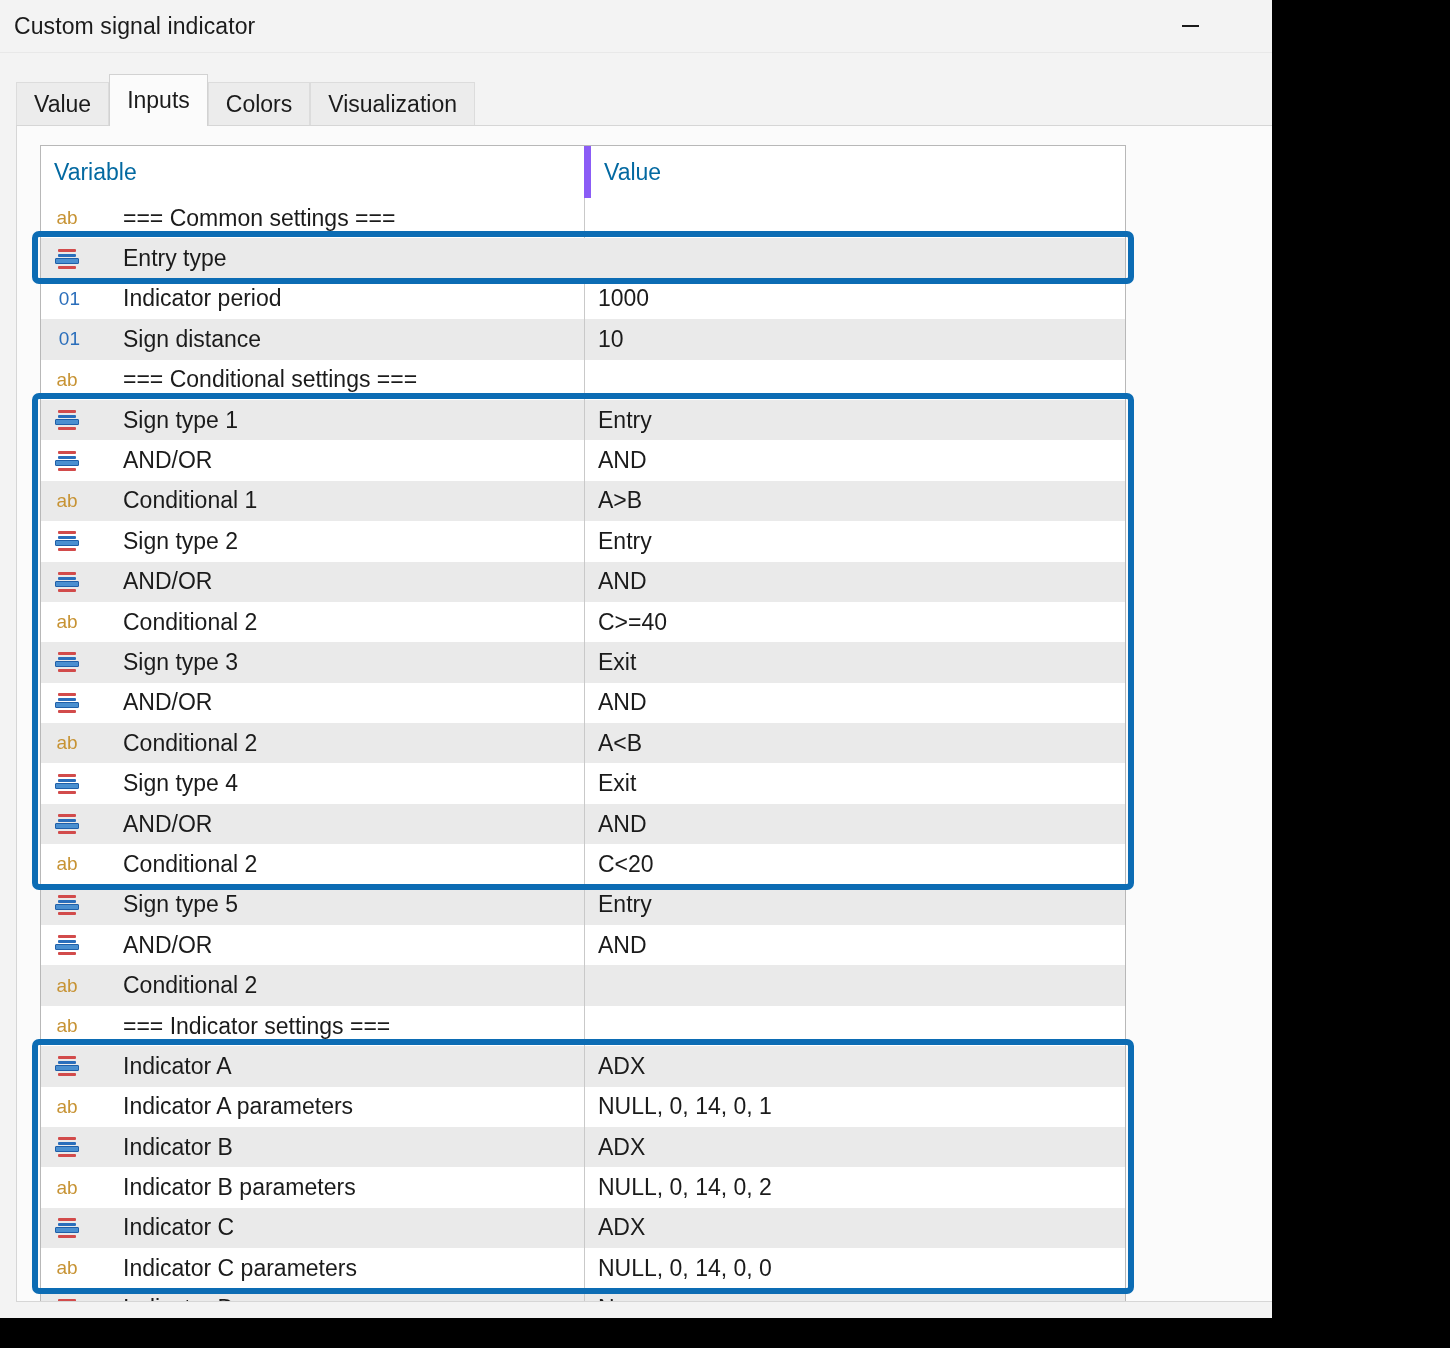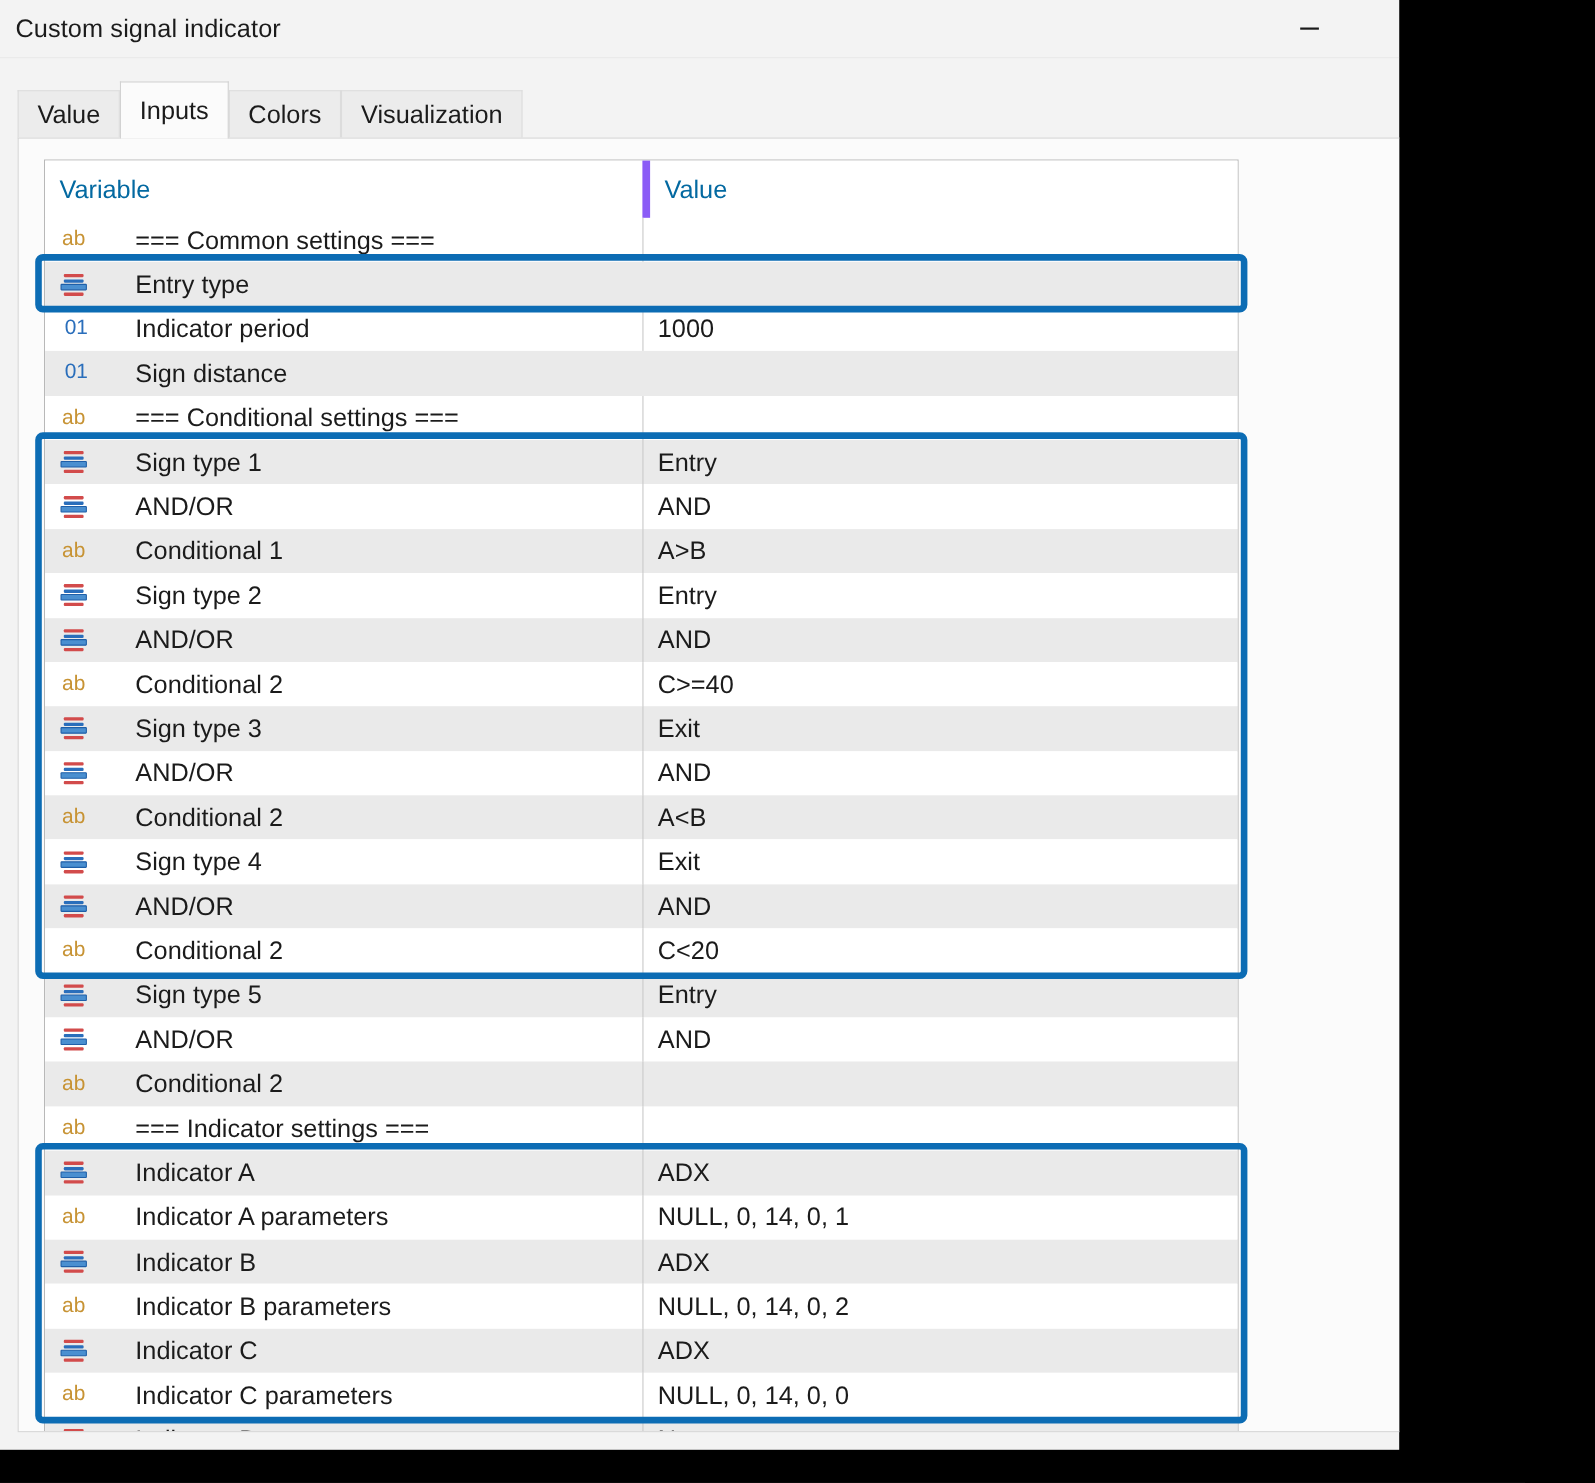--- a/index.html
+++ b/index.html
@@ -300,20 +300,23 @@
             </div>
             <div class="cell c2">
               <span>1000</span>
             </div>
           </div>
           <div class="row alt">
             <div class="cell c1">
               <span class="ricon num">01</span>
               <span>Sign distance</span>
             </div>
+            <div class="cell c2">
+              <span>10</span>
+            </div>
           </div>
           <div class="row">
             <div class="cell c1">
               <span class="ricon ab">ab</span>
               <span>=== Conditional settings ===</span>
             </div>
             <div class="cell c2">
               <span></span>
             </div>
           </div>

